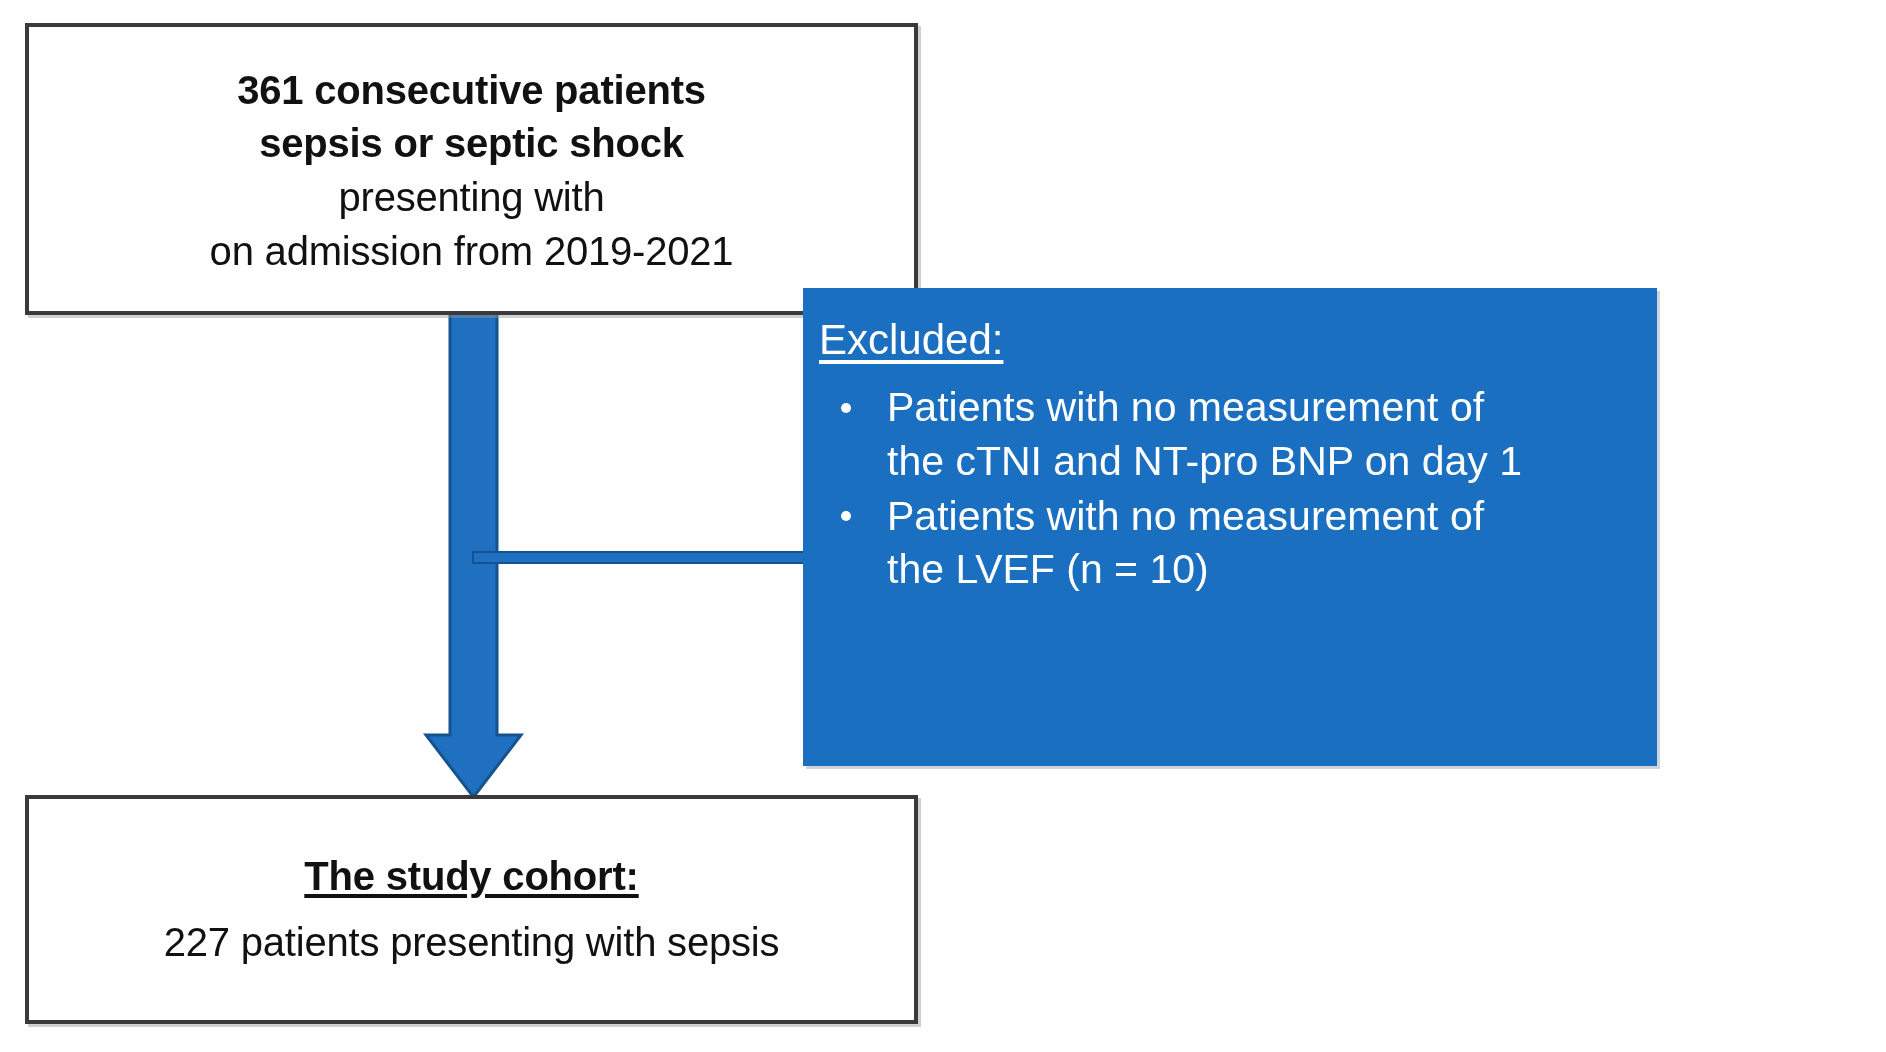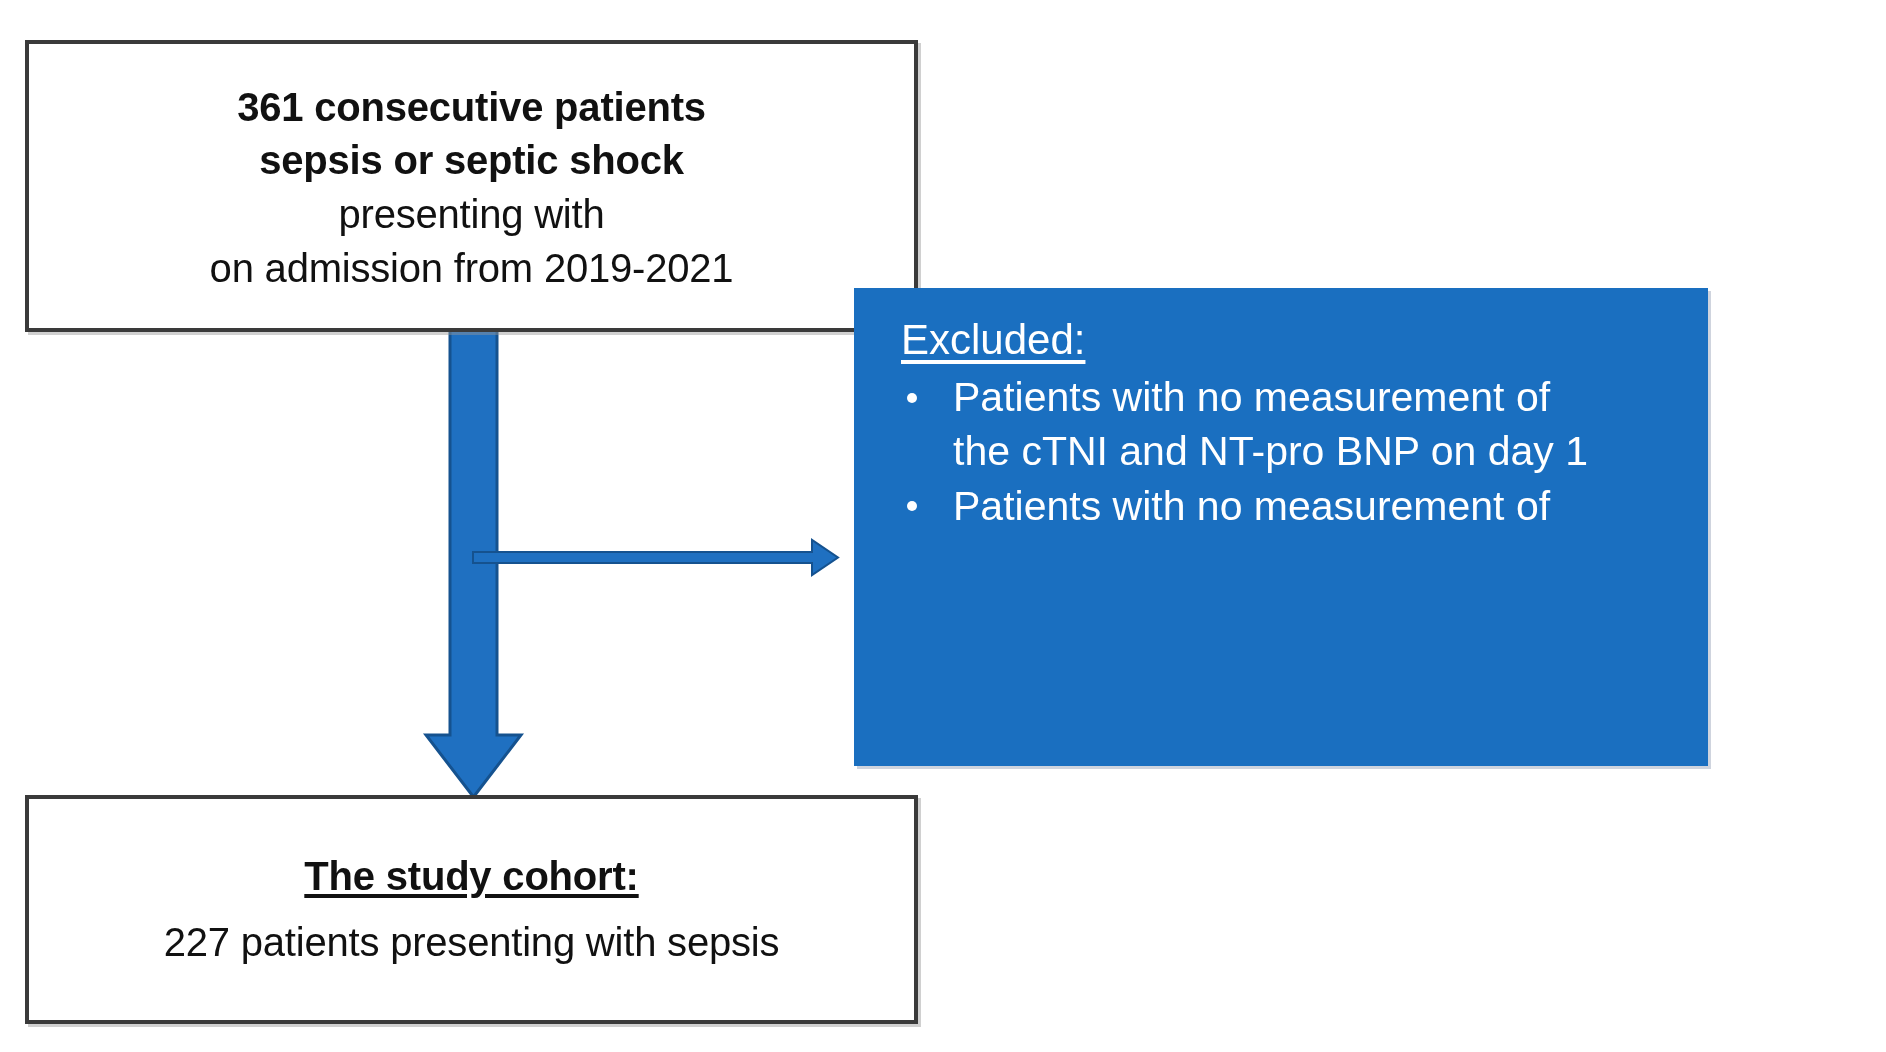--- a/index.html
+++ b/index.html
@@ -47,55 +47,54 @@
     text-decoration: underline;
     text-underline-offset: 4px;
   }
 
   #box-top {
     left: 25px;
     top: 23px;
     width: 893px;
     height: 292px;
     padding-top: 4px;
-    margin-top: 17px;
   }
   #box-cohort {
     left: 25px;
     top: 795px;
     width: 893px;
     height: 229px;
     gap: 12px;
   }
 
   
   #box-excluded {
     position: absolute;
-    left: 854px;
+    left: 803px;
     top: 288px;
     width: 854px;
     height: 478px;
     box-sizing: border-box;
     background: #1a6fc0;
     box-shadow: 3px 3px 0 0 rgba(160,170,190,0.5);
-    padding: 26px 26px 10px 47px;
+    padding: 26px 26px 10px 16px;
     z-index: 5;
   }
   #excluded-title {
     color: #ffffff;
     font-size: 42px;
     line-height: 1.22;
     text-decoration: underline;
     text-underline-offset: 6px;
     margin: 0 0 6px 0;
     display: block;
   }
   .bullet-list {
     list-style: none;
-    margin: 0;
+    margin: 16px;
     padding: 0;
   }
   .bullet-item {
     position: relative;
     color: #ffffff;
     font-size: 41px;
     line-height: 1.30;
     padding-left: 52px;
     margin-bottom: 2px;
   }
@@ -148,20 +147,21 @@
     <span id="excluded-title">Excluded:</span>
     <ul class="bullet-list">
       <li class="bullet-item">
         <span class="bullet-dot"></span>
         <span class="btext">Patients with no measurement of</span>
         <span class="btext">the cTNI and NT-pro BNP on day 1</span>
       </li>
       <li class="bullet-item">
         <span class="bullet-dot"></span>
         <span class="btext">Patients with no measurement of</span>
+        <span class="btext">the LVEF (n = 10)</span>
       </li>
     </ul>
   </div>
 
   <div id="box-cohort" class="flow-box">
     <span class="line bold-underline">The study cohort:</span>
     <span class="line">227 patients presenting with sepsis</span>
   </div>
 
 </div>

